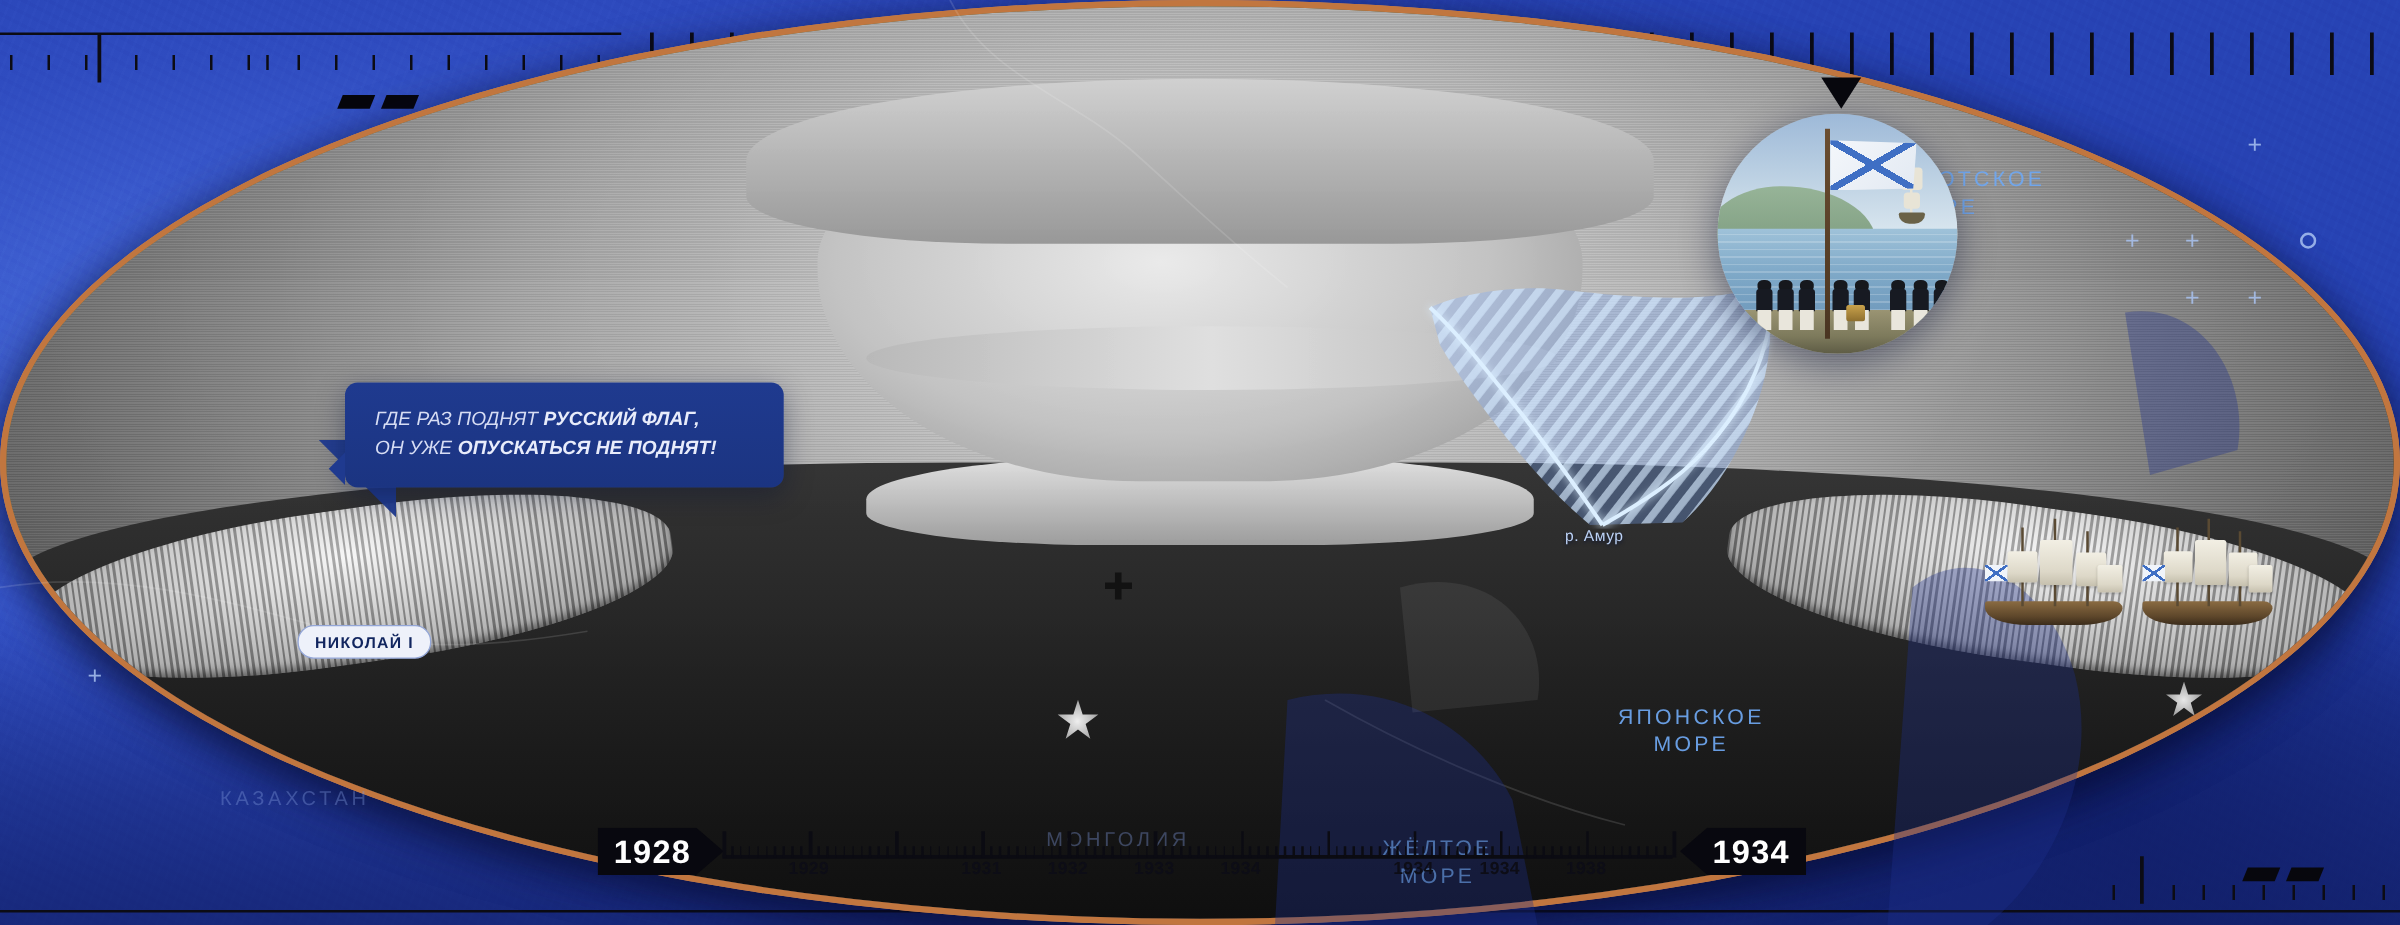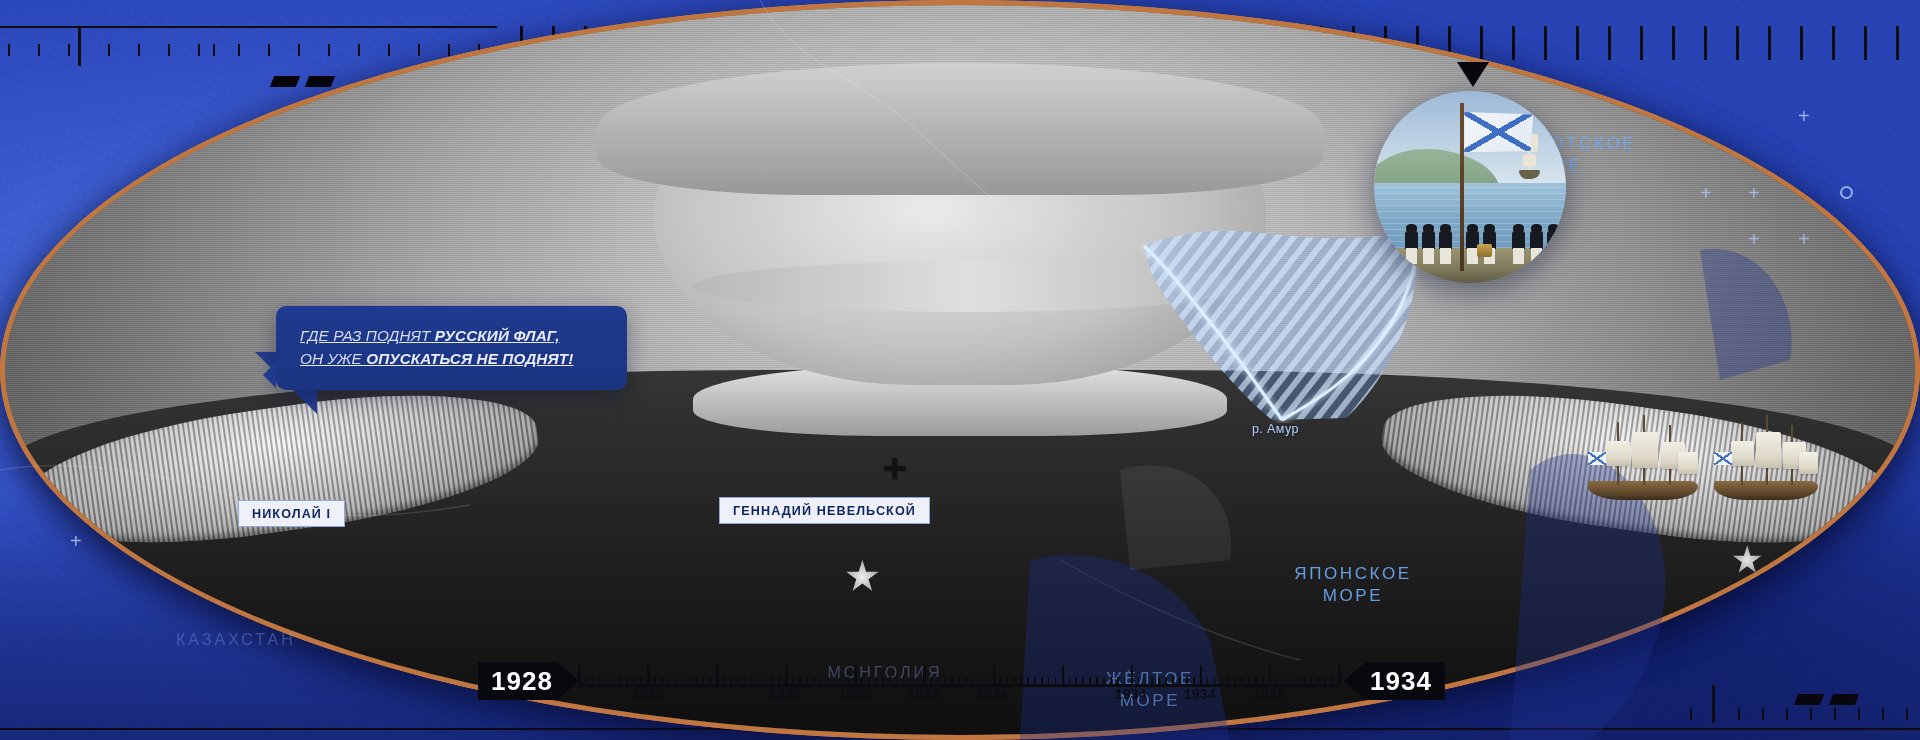--- a/index.html
+++ b/index.html
@@ -57,21 +57,20 @@
     background:linear-gradient(180deg,#1f3a8f 0%,#1b3481 100%);
     border-radius:10px;
     padding:19px 22px 20px 24px;
     box-shadow:0 6px 22px rgba(6,12,48,.38);
     z-index:26;
   }
   .quote-line{
     color:#e8ecfb; font-size:15.3px; line-height:1.48;
     font-style:italic; font-weight:700; letter-spacing:.1px;
     white-space:nowrap;
-    text-decoration:underline;
   }
   .quote-line .reg{ font-weight:400; color:#d7ddf4; }
   .quote-tail{
     position:absolute; left:-26px; top:56px; width:0;height:0;
     border:13px solid transparent; border-right-color:#1f3a8f;
     filter:none;
   }
   .quote-accent{
     position:absolute; left:255px; top:352px; width:62px; height:62px; z-index:24;
     background:#1f3a8f; clip-path:polygon(0 0,100% 0,100% 100%);
@@ -372,21 +371,21 @@
     <div>МОРЕ</div>
   </div>
 
   <div class="geo-label sea-label" style="left:1060px; top:668px; width:180px; opacity:.6;">
     <div>ЖЁЛТОЕ</div>
     <div>МОРЕ</div>
   </div>
 
   <div class="geo-label land-label" style="left:176px; top:630px; width:200px; text-align:left;">КАЗАХСТАН</div>
 
-  <div class="geo-label land-label" style="left:752px; top:663px; width:200px; text-align:center;margin-left:33px;">МОНГОЛИЯ</div>
+  <div class="geo-label land-label" style="left:752px; top:663px; width:200px; text-align:right;">МОНГОЛИЯ</div>
 
   <div class="plus" style="left:1798px; top:105px;">+</div>
   <div class="plus" style="left:1700px; top:182px;">+</div>
   <div class="plus" style="left:1748px; top:182px;">+</div>
   <div class="plus" style="left:1748px; top:228px;">+</div>
   <div class="plus" style="left:1798px; top:228px;">+</div>
   <div class="plus" style="left:70px;  top:530px;">+</div>
   <div class="circ" style="left:1840px; top:186px;"></div>
 
   <svg id="amur-region" viewBox="0 0 300 195">
@@ -525,39 +524,38 @@
       <div class="nic-collar"></div>
       <div class="nic-face"></div>
       <div class="nic-hair"></div>
       <div class="nic-mous"></div>
       <div class="nic-beard"></div>
       <div class="medals"></div>
       <div class="star-order"></div>
     </div>
     <div class="med-ring"></div>
   </div>
-  <div class="nameplate" style="left:238px; top:500px;">НИКОЛАЙ I</div>
+  <div class="nameplate" style="left:238px; top:500px;border-radius:13px;">НИКОЛАЙ I</div>
 
   <div id="nevel-wrap">
     <div class="medallion">
       <div class="nev-bg"></div>
       <div class="nev-coat"></div>
       <div class="nev-ep nev-ep-l"></div>
       <div class="nev-ep nev-ep-r"></div>
       <div class="nev-collar"></div>
       <div class="nev-face"></div>
       <div class="nev-hair"></div>
       <div class="nev-mous"></div>
       <div class="nev-cross"></div>
       <div class="nev-star"></div>
       <div class="nev-star2"></div>
     </div>
     <div class="med-ring"></div>
   </div>
-  <div class="nameplate" style="left:719px; top:497px;">ГЕННАДИЙ НЕВЕЛЬСКОЙ</div>
 
   <div id="timeline">
     <div class="tl-axis"></div>
 
     <div class="tl-cap left">1928</div>
     <div class="tl-cap right">1934</div>
 
     <div id="tl-ticks">
         <div class="tl-tick" style="left: 578px; top: 33px; width: 2.5px; height: 21px;"></div>
         <div class="tl-tick" style="left: 584.909px; top: 45px; width: 1.6px; height: 9px;"></div>

